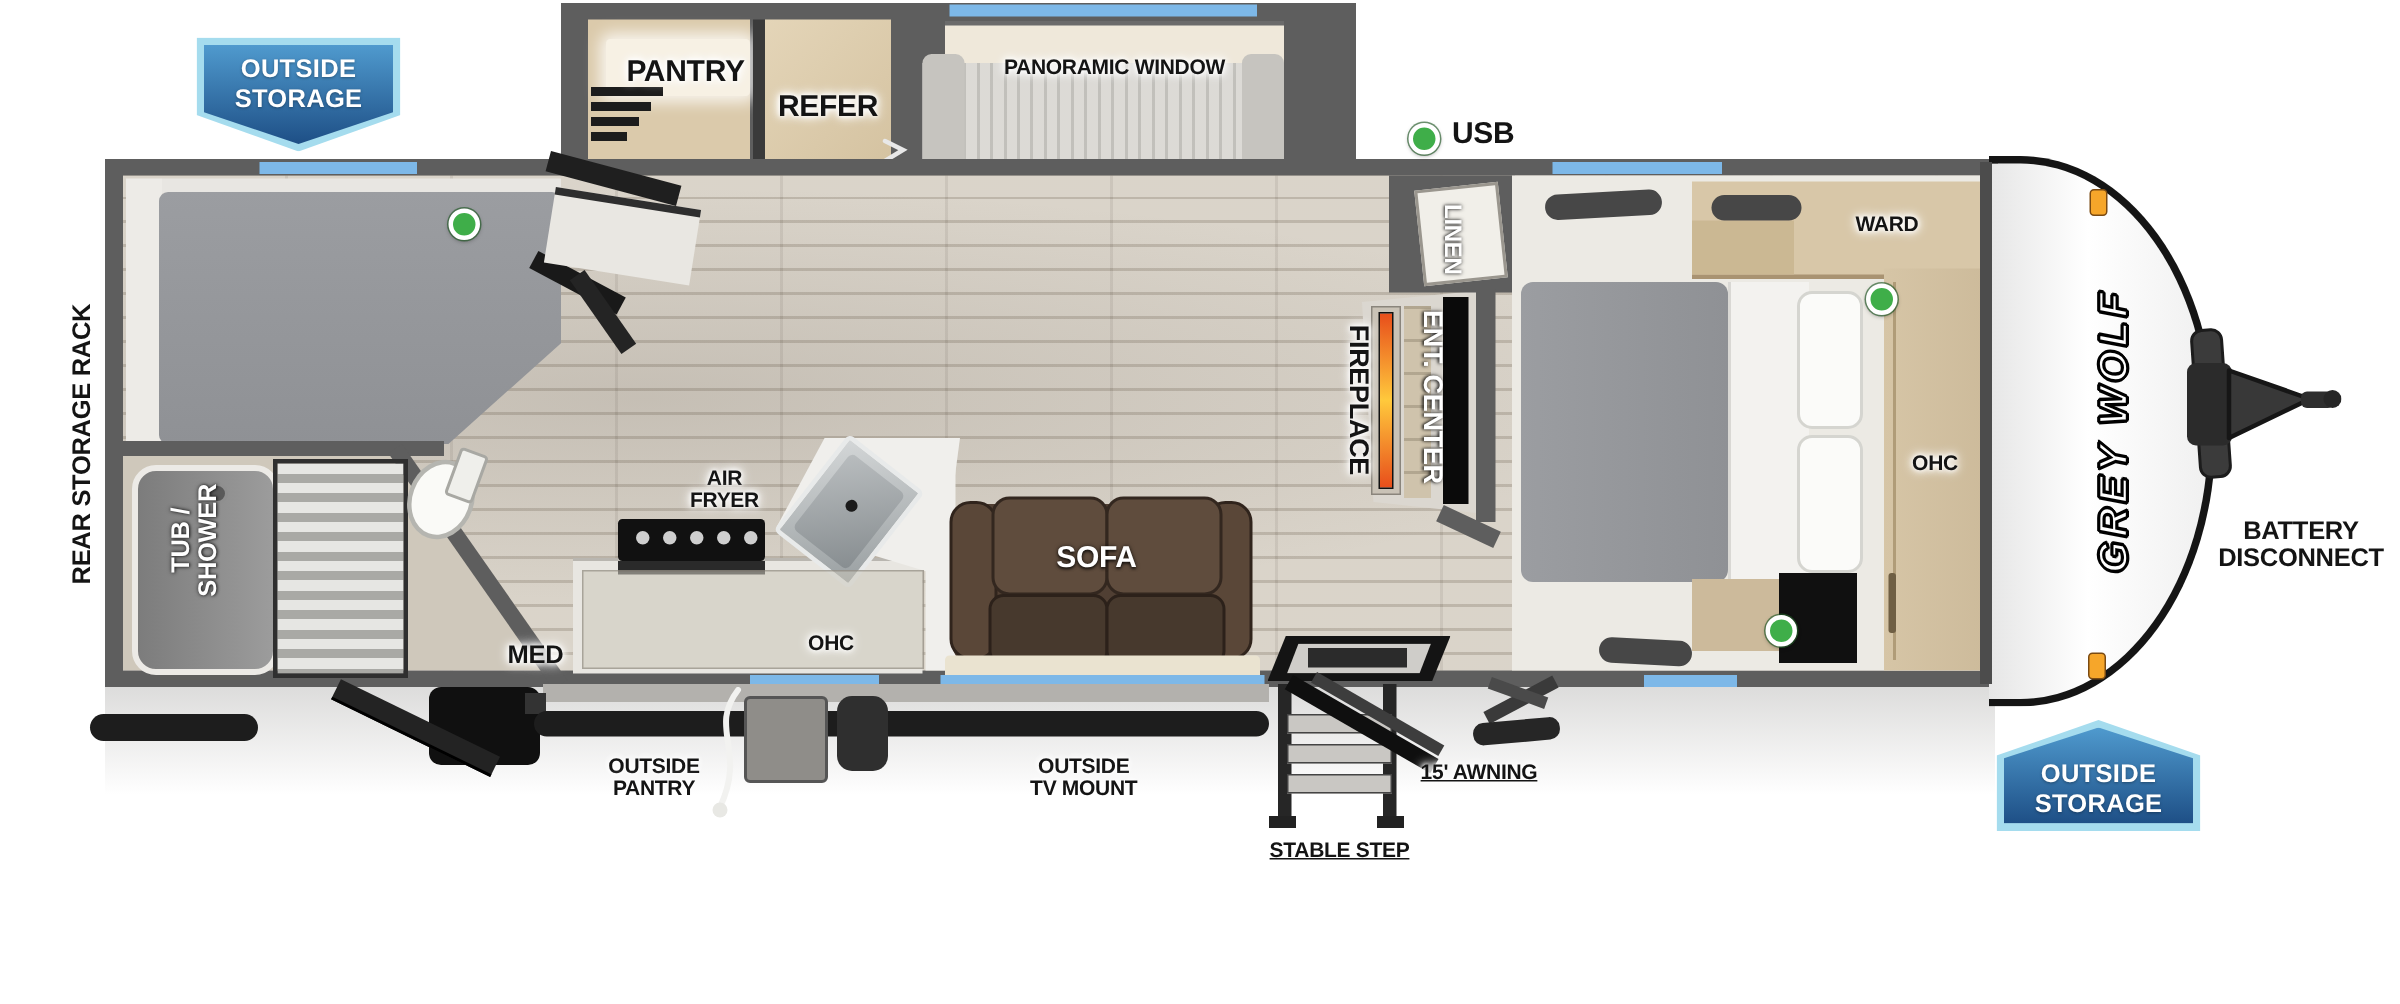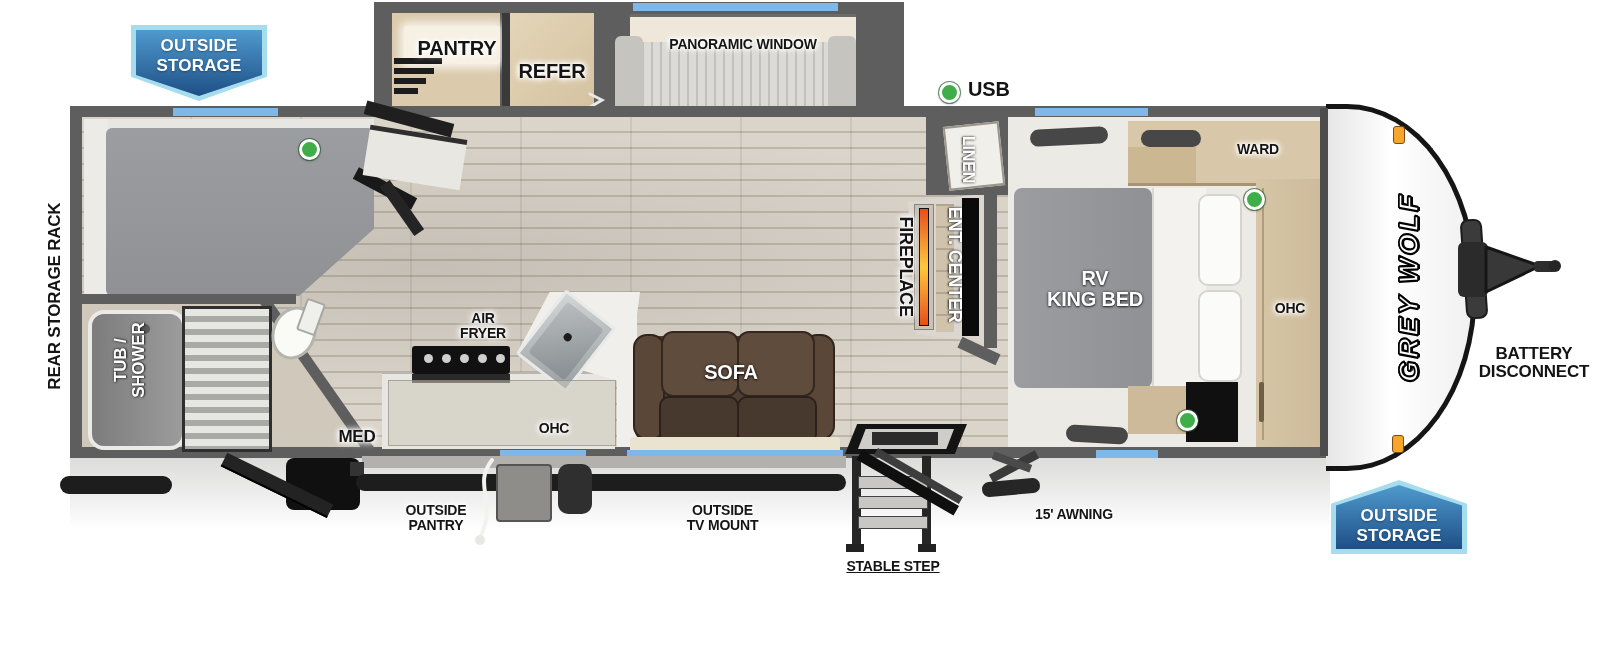--- a/index.html
+++ b/index.html
@@ -151,24 +151,20 @@
   <div class="lb" style="left:1218px;top:142px;width:80px;"><span>WARD</span></div>
   <div class="abs" style="left:1256px;top:179px;width:66px;height:268px;background:linear-gradient(90deg,#d6c5a6,#cdbb9b);"></div>
   <div class="abs" style="left:1262px;top:188px;width:2px;height:252px;background:#b09c78;"></div>
   <div class="abs" style="left:1259px;top:382px;width:5px;height:40px;background:#6f5f44;border-radius:2px;"></div>
   <div class="lb" style="left:1255px;top:301px;width:70px;"><span>OHC</span></div>
 
   <div class="abs" style="left:1014px;top:188px;width:138px;height:200px;border-radius:8px;background:linear-gradient(90deg,#9b9da1,#8f9195);"></div>
   <div class="abs" style="left:1152px;top:188px;width:52px;height:200px;background:#f3f2ef;border-left:2px solid #d9d8d4;"></div>
   <div class="abs" style="left:1198px;top:194px;width:40px;height:88px;background:#fbfbf9;border:2px solid #d5d5d0;border-radius:10px;"></div>
   <div class="abs" style="left:1198px;top:290px;width:40px;height:88px;background:#fbfbf9;border:2px solid #d5d5d0;border-radius:10px;"></div>
-  <div class="lw" style="left:1040px;top:268px;width:110px;">
-    <div>RV</div>
-      <div>KING BED</div>
-  </div>
   <div class="abs" style="left:1128px;top:386px;width:58px;height:48px;background:#ccba9b;"></div>
   <div class="abs" style="left:1186px;top:382px;width:52px;height:60px;background:#101010;"></div>
   <div class="abs" style="left:1030px;top:128px;width:78px;height:17px;background:#474747;border-radius:9px;transform:rotate(-3deg);"></div>
   <div class="abs" style="left:1141px;top:130px;width:60px;height:17px;background:#474747;border-radius:9px;"></div>
   <div class="abs" style="left:1066px;top:426px;width:62px;height:17px;background:#474747;border-radius:9px;transform:rotate(3deg);"></div>
   <div class="dot" style="left:1244px;top:189px;"></div>
   <div class="dot" style="left:1177px;top:410px;"></div>
 
   <div class="win" style="left:173px;top:108px;width:105px;"></div>
   <div class="win" style="left:633px;top:3px;width:205px;"></div>
@@ -249,19 +245,19 @@
 
   <div class="lb" style="left:366px;top:503px;width:140px;">
     <div>OUTSIDE</div>
       <div>PANTRY</div>
   </div>
   <div class="lb" style="left:640px;top:503px;width:165px;">
     <div>OUTSIDE</div>
       <div>TV MOUNT</div>
   </div>
   <div class="lb" style="left:818px;top:559px;width:150px;text-decoration:underline;"><span>STABLE STEP</span></div>
-  <div class="lb" style="left:999px;top:507px;width:150px;"><span>15' AWNING</span></div>
+  <div class="lb" style="left:911px;top:507px;width:150px;text-decoration:underline;"><span>15' AWNING</span></div>
   <div class="lb" style="left:1454px;top:345px;width:160px;font-size:17px;">
     <div>BATTERY</div>
       <div>DISCONNECT</div>
   </div>
 
 </div>
 
 </body></html>

